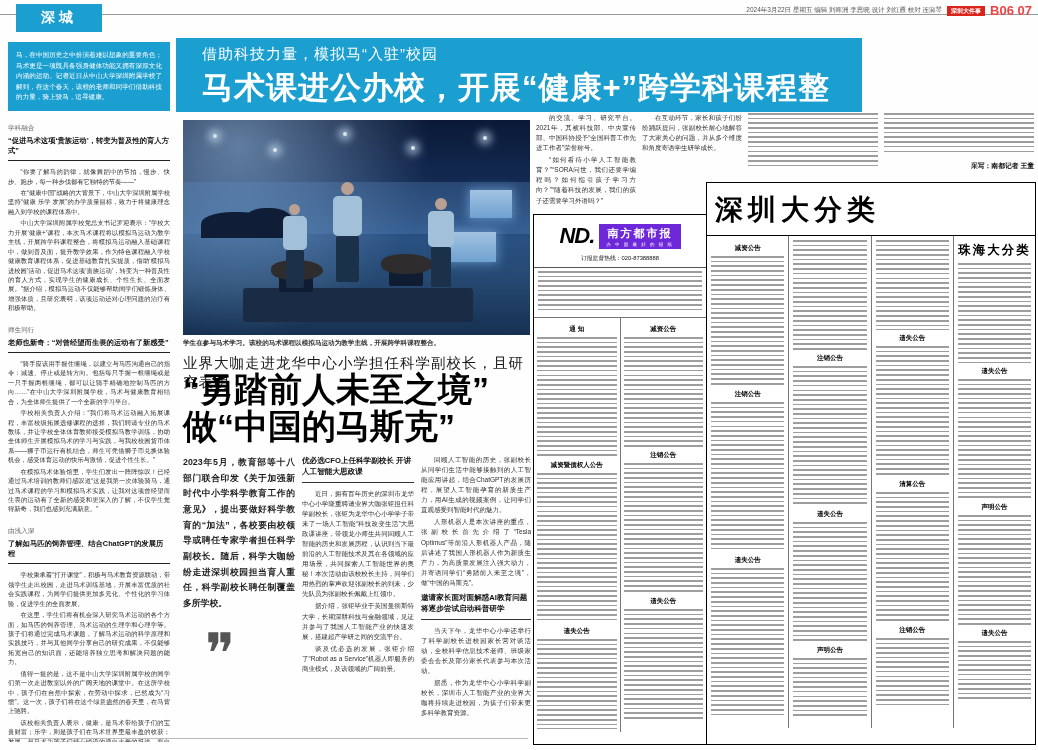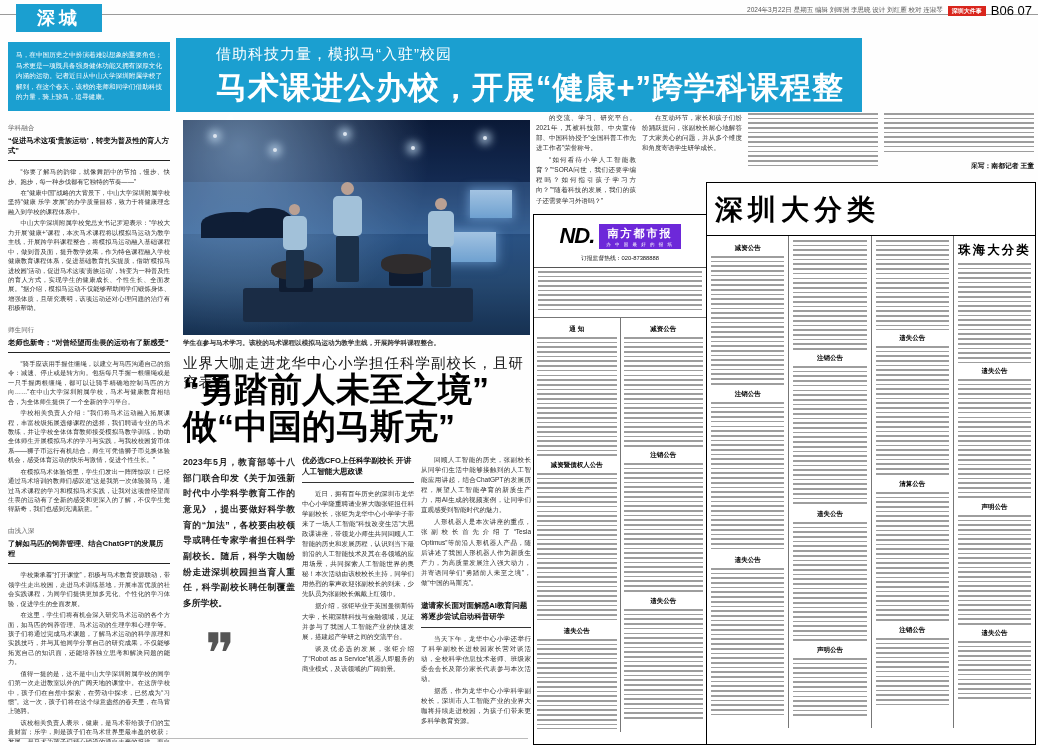--- a/index.html
+++ b/index.html
@@ -3,41 +3,41 @@
 <meta charset="utf-8">
 <style>
   html,body{margin:0;padding:0;background:#e8e8e4;}
   #page{position:relative;width:1038px;height:750px;background:#fefefe;margin:0 auto;
         font-family:"Liberation Sans","DejaVu Sans",sans-serif;overflow:hidden;color:#222;}
   .abs{position:absolute;}
 
   
   #top-rule{top:14px;left:0;width:1038px;height:1px;background:#9a9a9a;}
   #section-box{top:4px;left:16px;width:86px;height:28px;background:var(--accent);
-       color:#fff;font-size:18px;font-weight:800;letter-spacing:4px;
+       color:#fff;font-size:14px;font-weight:800;letter-spacing:4px;
        display:flex;align-items:center;justify-content:center;}
   #masthead-right{top:3px;right:6px;display:flex;align-items:center;gap:5px;}
   #dateline{font-size:6.5px;color:#555;}
   #badge{background:#d9251c;color:#fff;font-size:6px;font-weight:700;padding:2px 4px;line-height:1;}
-  #page-no{font-size:13px;font-weight:400;color:#000000;}
+  #page-no{font-size:13px;font-weight:700;color:#ef4444;}
 
   
   #left-rail{top:42px;left:8px;width:162px;height:700px;overflow:hidden;}
   #lede-box{background:var(--accent);color:#fff;font-size:6.6px;line-height:1.6;
        text-align:justify;padding:8px 8px;}
   .sec{margin-top:13px;}
   .sec-kicker{font-size:6.6px;color:#666;margin-bottom:3px;}
   .sec-head{font-size:7.3px;font-weight:800;color:#111;line-height:1.4;
        padding-bottom:4px;border-bottom:1.5px solid #222;margin-bottom:6px;}
   .sec p{font-size:6.3px;line-height:1.5;color:#2d2d2d;text-align:justify;
        text-indent:2em;margin:0 0 2px 0;}
 
   
   #banner{top:38px;left:176px;width:686px;height:74px;background:var(--accent);
-       color:#fff;padding-left:40px;box-sizing:border-box;}
+       color:#fff;padding-left:26px;box-sizing:border-box;}
   #banner-kicker{font-size:15px;margin-top:7px;letter-spacing:1px;}
   #banner-headline{font-size:31px;font-weight:800;letter-spacing:1px;margin-top:3px;}
 
   
   #photo{top:120px;left:183px;width:347px;height:215px;overflow:hidden;
        background:linear-gradient(180deg,#070f26 0%,#122448 30%,#2b5180 55%,#27476b 75%,#152b46 100%);}
   .spot{position:absolute;width:4px;height:4px;border-radius:50%;background:#fff;
        box-shadow:0 0 9px 4px rgba(220,240,255,.85);}
   #glow{position:absolute;inset:0;background:radial-gradient(circle at 16% 12%,rgba(190,225,255,.55),transparent 55%);}
   #wall-band{position:absolute;left:0;top:62px;width:100%;height:52px;background:rgba(110,160,215,.28);}
@@ -60,21 +60,21 @@
   
   .col{position:absolute;overflow:hidden;}
   .col p{font-size:6.5px;line-height:1.55;color:#2d2d2d;text-align:justify;text-indent:2em;margin:0 0 2px 0;}
   #col1{top:455px;left:183px;width:112px;height:290px;}
   #intro{font-size:8.8px;font-weight:700;line-height:1.78;text-align:justify;color:#1c1c1c;}
   #quote-mark{font-size:56px;color:#555;margin:14px 0 0 22px;line-height:1;font-family:"DejaVu Serif",serif;}
   #col2{top:455px;left:302px;width:112px;height:290px;}
   #col3{top:455px;left:421px;width:110px;height:290px;}
   .subhead{font-size:7.6px;font-weight:800;color:#111;line-height:1.5;
        padding-bottom:4px;border-bottom:1px solid #333;margin-bottom:6px;}
-  .subhead2{margin-top:12px;}
+  .subhead2{margin-top:4px;}
   #col4{top:113px;left:536px;width:100px;height:96px;}
   #col5{top:113px;left:642px;width:100px;height:60px;}
   #col6{top:113px;left:748px;width:130px;height:58px;}
   #col7{top:113px;left:884px;width:150px;height:58px;}
   #a2-byline{position:absolute;right:0;bottom:0;font-size:6.8px;font-weight:700;color:#111;}
 
   
   .greek{background-image:repeating-linear-gradient(#3c3c3c 0 1.6px,transparent 1.6px 4.7px);opacity:.5;}
 
   

